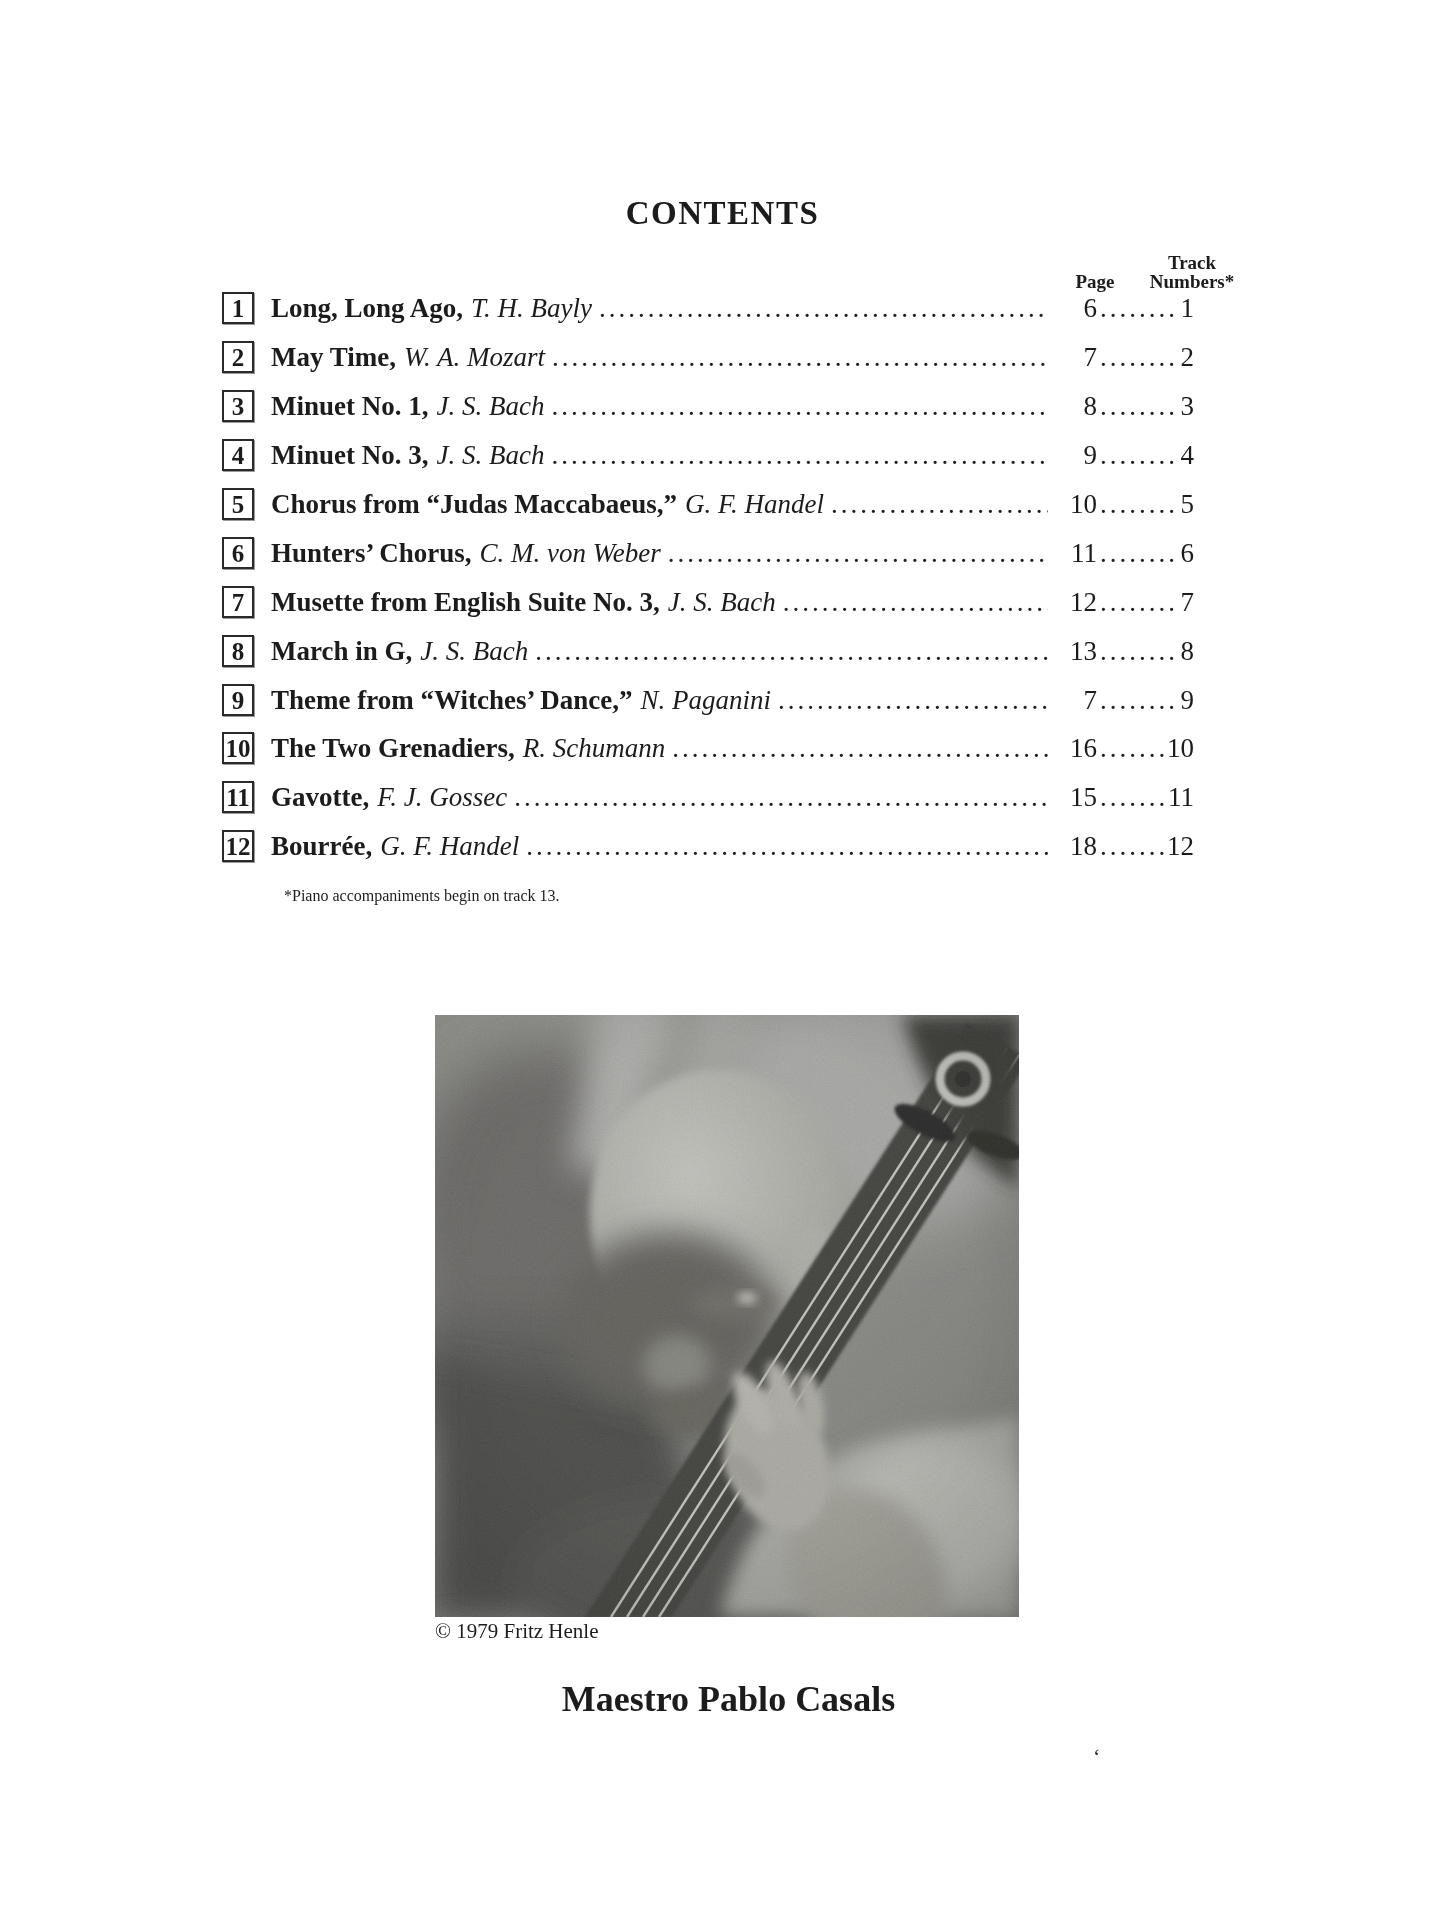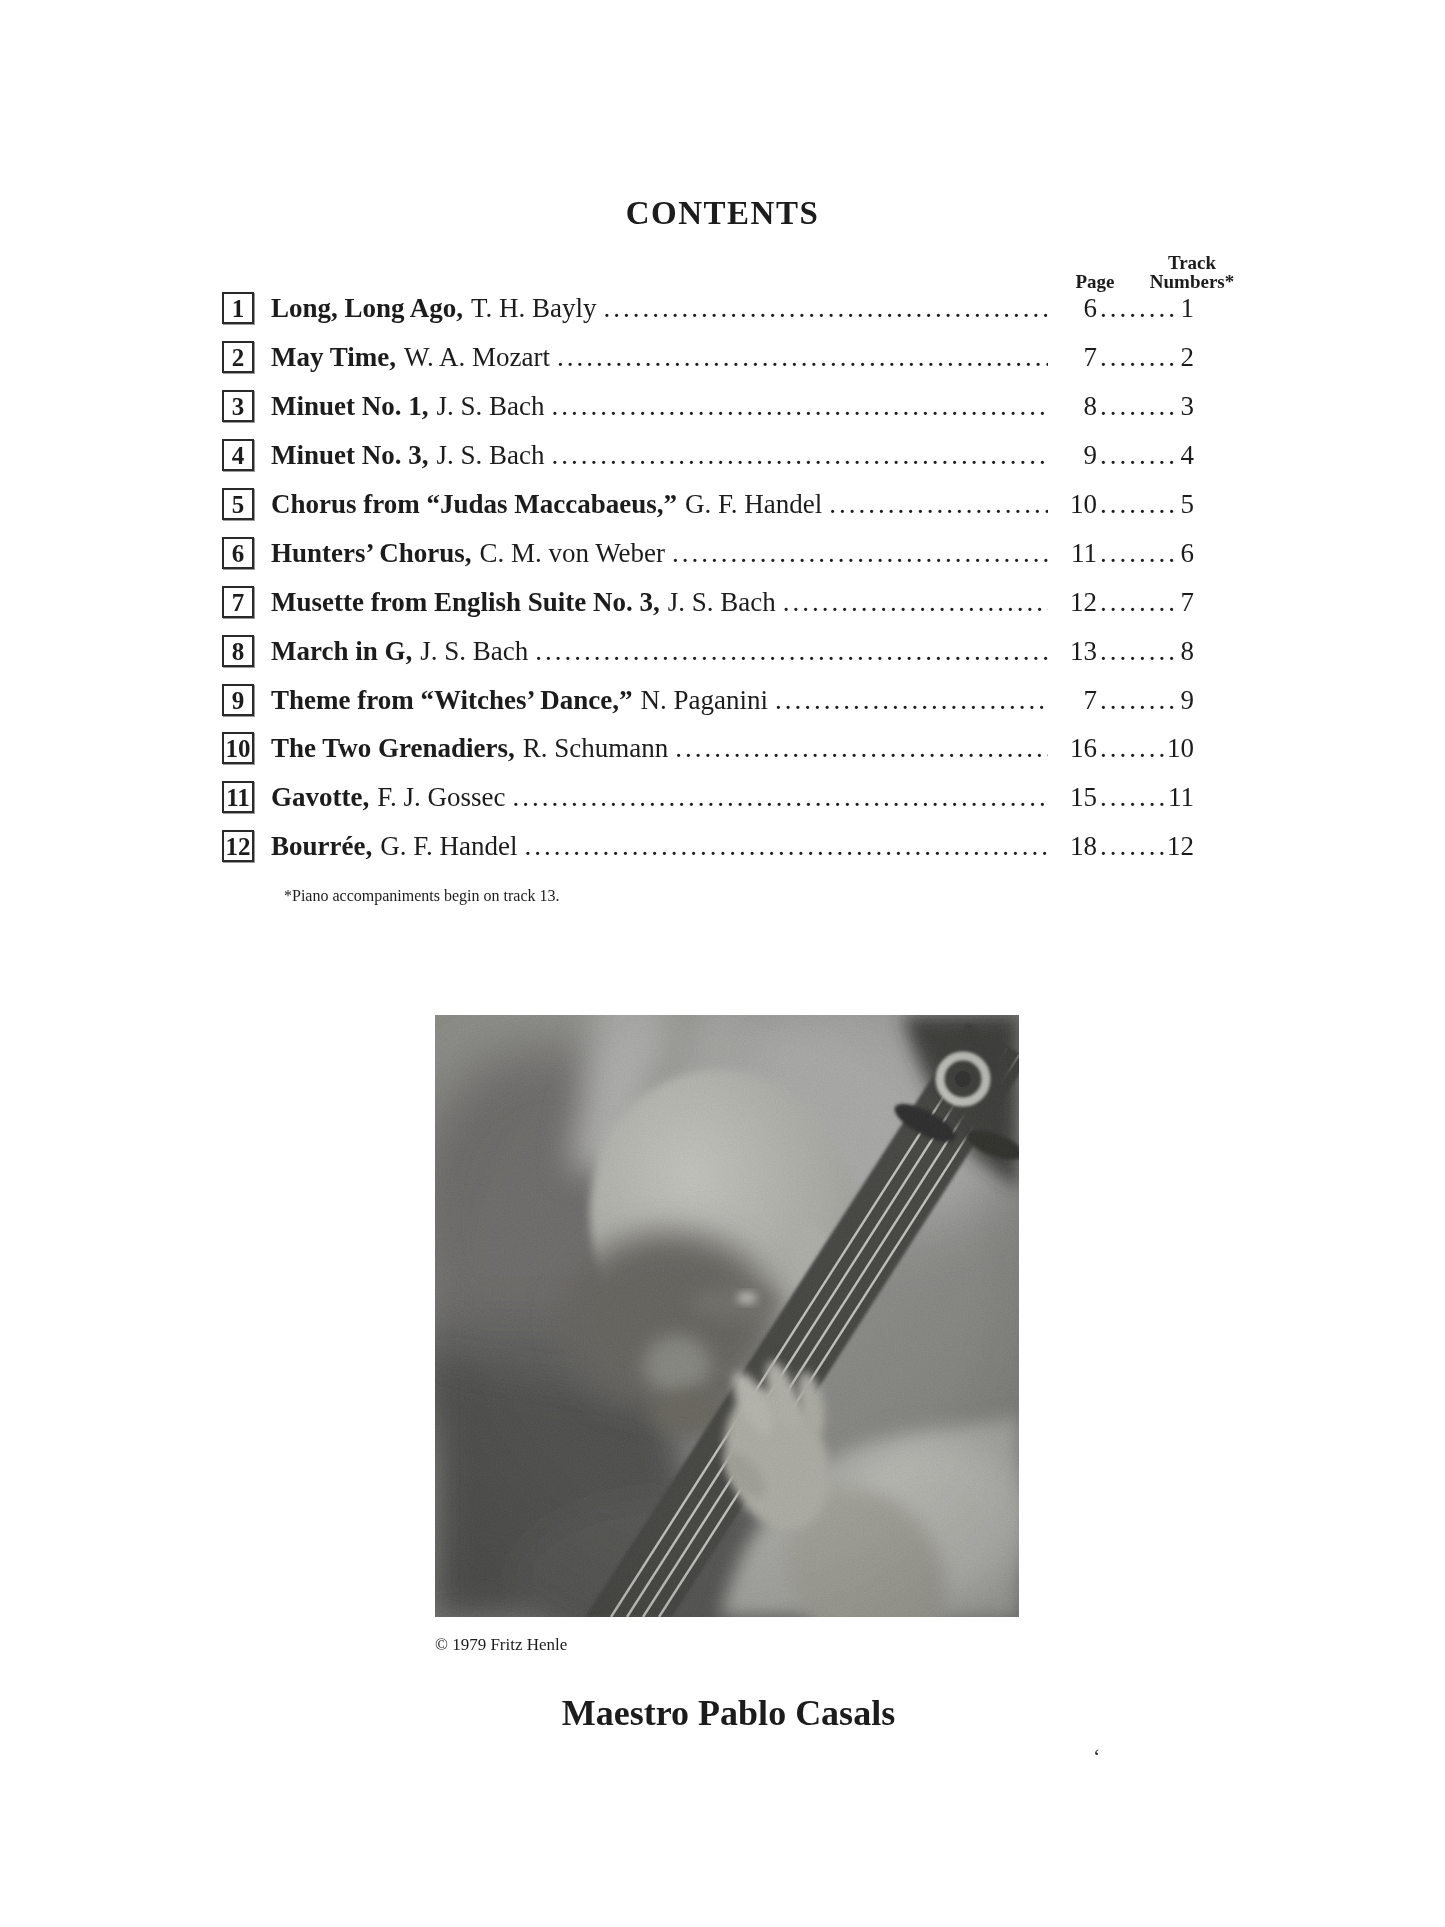--- a/index.html
+++ b/index.html
@@ -75,21 +75,21 @@
   }
   .entry-line {
     display: flex;
     align-items: center;
     font-size: 27px;
     line-height: 32px;
     white-space: nowrap;
   }
   .entry-line.second { line-height: 28px; }
   .song-title { font-weight: bold; }
-  .composer { margin-left: 8px; }
+  .composer { font-style: italic; margin-left: 8px; }
   .dots {
     flex: 1 1 auto;
     overflow: hidden;
     margin: 0 3px 0 7px;
     min-width: 0;
   }
   .dots::after {
     content: "....................................................................................................";
     letter-spacing: 3px;
   }
@@ -127,22 +127,22 @@
   .photo-figure {
     margin: 105px 0 0 435px;
     width: 584px;
   }
   .photo-figure svg {
     display: block;
     width: 584px;
     height: 602px;
   }
   .credit {
-    margin-top: 15px;
-    font-size: 17px;
+    margin-top: 1px;
+    font-size: 21px;
     line-height: 26px;
   }
   .caption {
     margin-top: 36px;
     width: 100%;
     padding-left: 12px;
     box-sizing: border-box;
     text-align: center;
     font-size: 36px;
     line-height: 38px;

